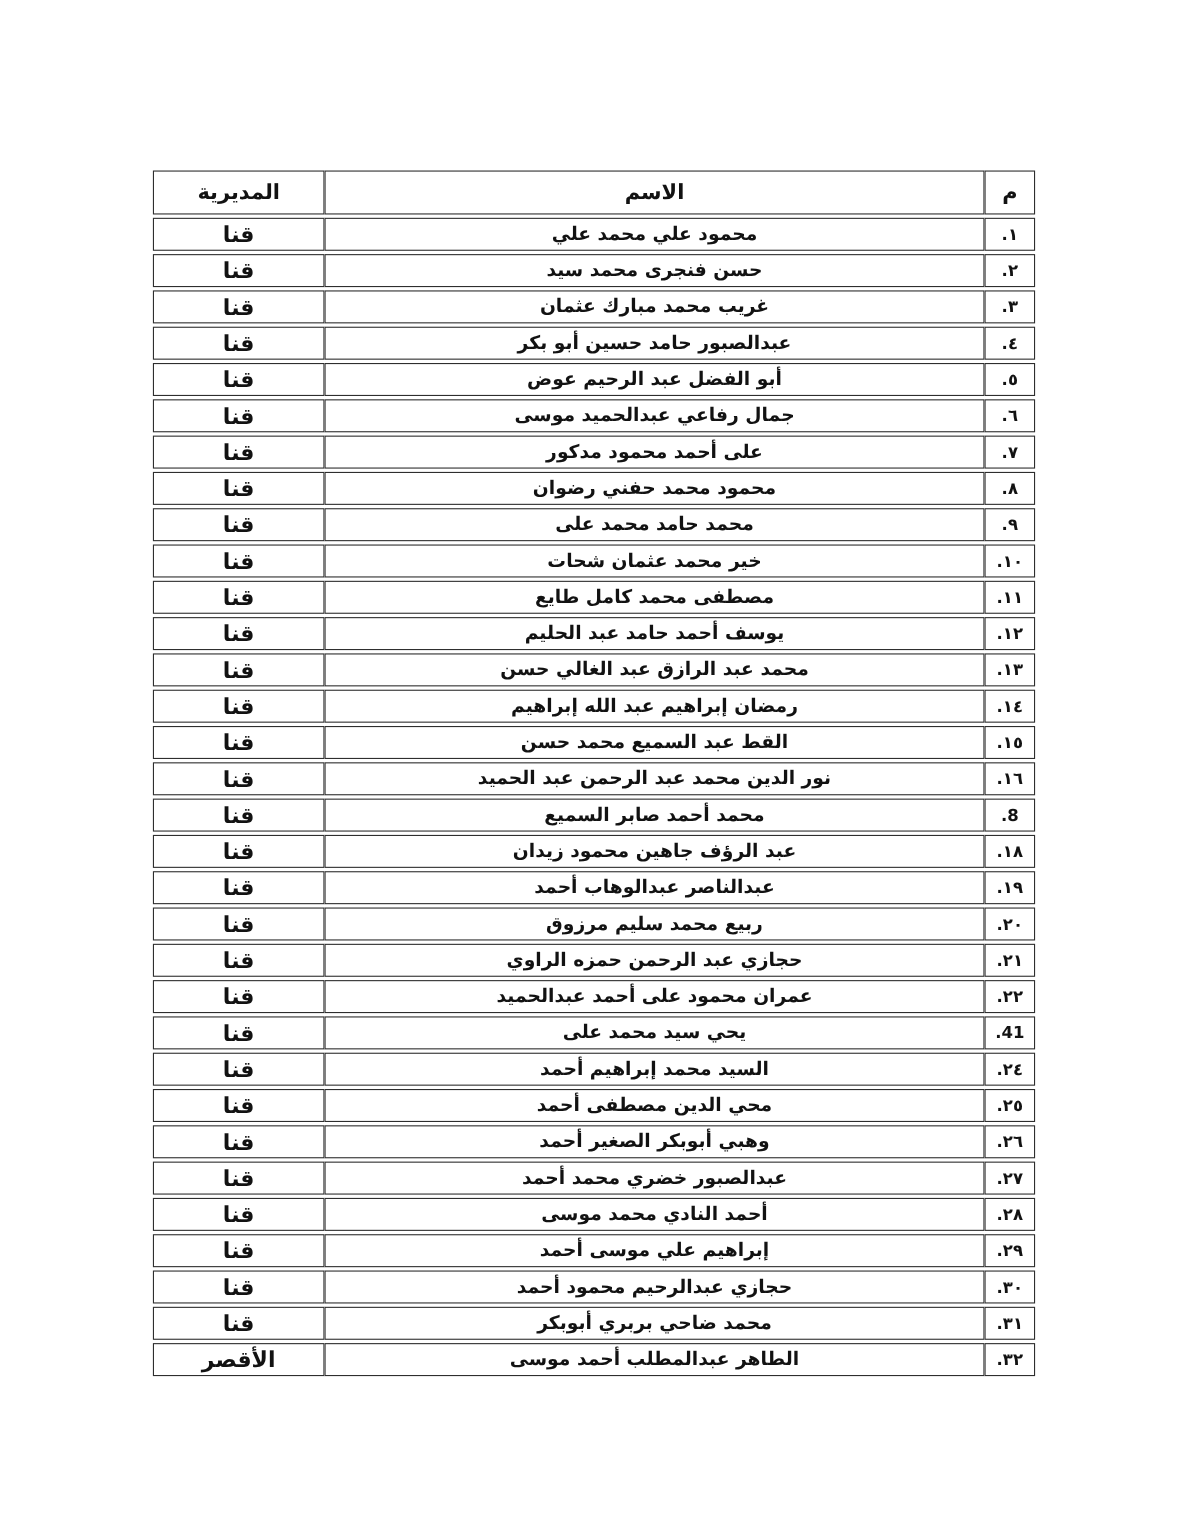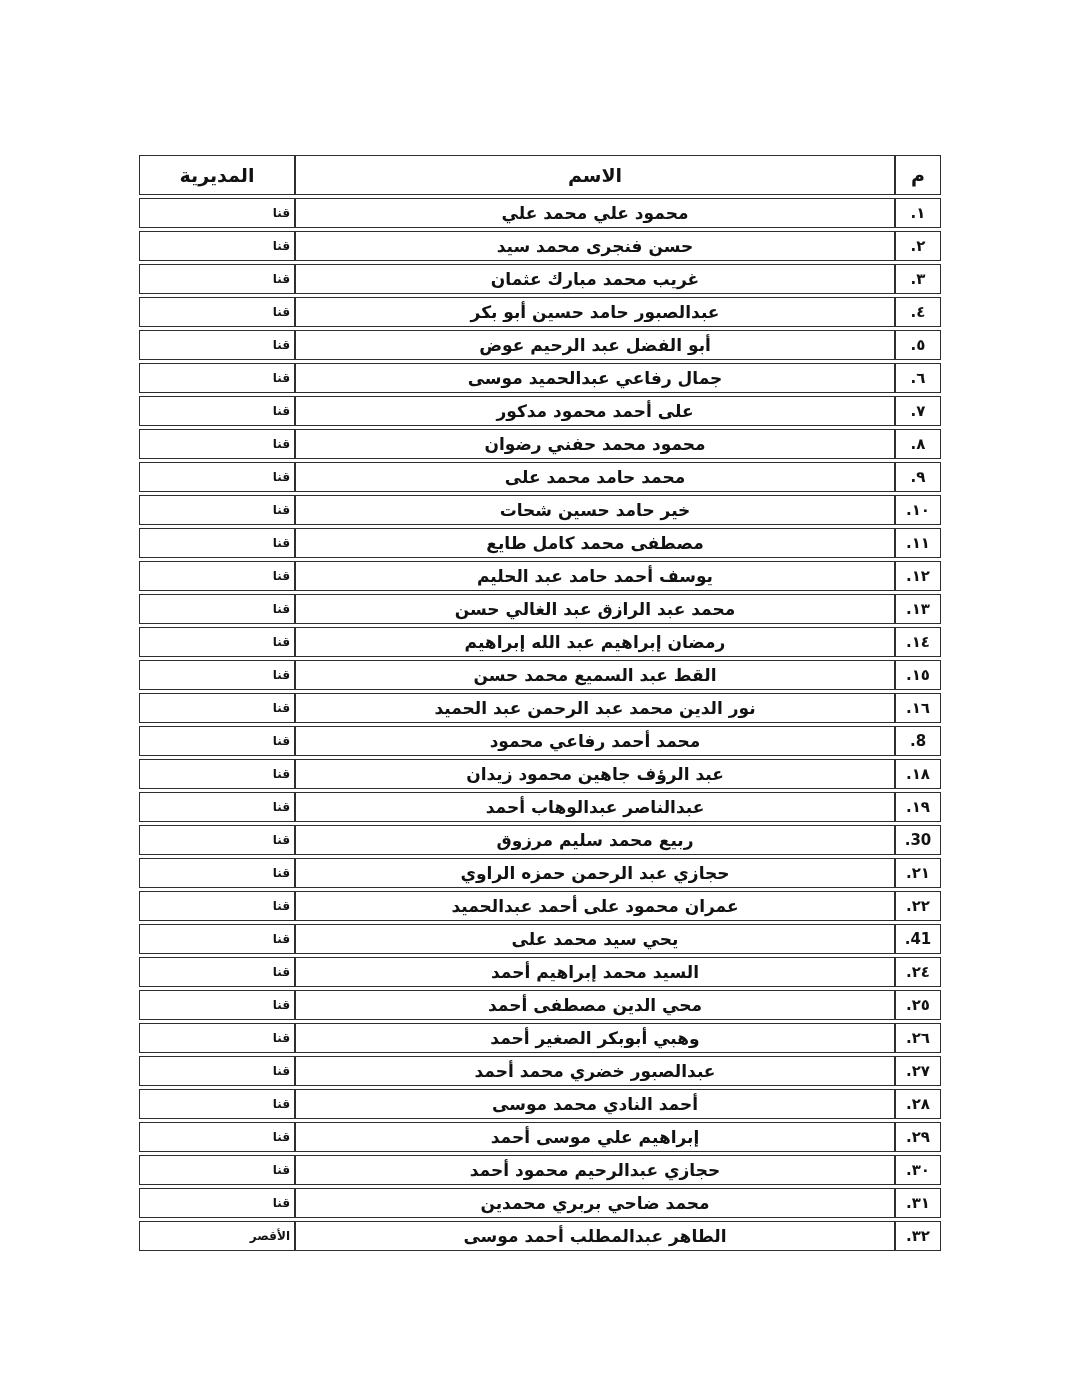--- a/index.html
+++ b/index.html
@@ -47,22 +47,21 @@
     font-size: 19px;
   }
   tbody td {
     height: 30px;
     font-size: 17px;
   }
   td.num {
     font-size: 15px;
   }
   td.dir {
-    font-size: 12px;
-    text-align: right;
+    font-size: 20px;
   }
 </style>
 </head>
 <body>
 
 <div class="sheet">
   <table class="roster">
     <colgroup>
       <col class="col-num">
       <col class="col-name">
@@ -116,21 +115,21 @@
           <td class="name">محمود محمد حفني رضوان</td>
           <td class="dir">قنا</td>
         </tr>
         <tr>
           <td class="num">٩.</td>
           <td class="name">محمد حامد محمد على</td>
           <td class="dir">قنا</td>
         </tr>
         <tr>
           <td class="num">١٠.</td>
-          <td class="name">خير حامد حسين شحات</td>
+          <td class="name">خير محمد عثمان شحات</td>
           <td class="dir">قنا</td>
         </tr>
         <tr>
           <td class="num">١١.</td>
           <td class="name">مصطفى محمد كامل طايع</td>
           <td class="dir">قنا</td>
         </tr>
         <tr>
           <td class="num">١٢.</td>
           <td class="name">يوسف أحمد حامد عبد الحليم</td>
@@ -151,35 +150,35 @@
           <td class="name">القط عبد السميع محمد حسن</td>
           <td class="dir">قنا</td>
         </tr>
         <tr>
           <td class="num">١٦.</td>
           <td class="name">نور الدين محمد عبد الرحمن عبد الحميد</td>
           <td class="dir">قنا</td>
         </tr>
         <tr>
           <td class="num">8.</td>
-          <td class="name">محمد أحمد رفاعي محمود</td>
+          <td class="name">محمد أحمد صابر السميع</td>
           <td class="dir">قنا</td>
         </tr>
         <tr>
           <td class="num">١٨.</td>
           <td class="name">عبد الرؤف جاهين محمود زيدان</td>
           <td class="dir">قنا</td>
         </tr>
         <tr>
           <td class="num">١٩.</td>
           <td class="name">عبدالناصر عبدالوهاب أحمد</td>
           <td class="dir">قنا</td>
         </tr>
         <tr>
-          <td class="num">30.</td>
+          <td class="num">٢٠.</td>
           <td class="name">ربيع محمد سليم مرزوق</td>
           <td class="dir">قنا</td>
         </tr>
         <tr>
           <td class="num">٢١.</td>
           <td class="name">حجازي عبد الرحمن حمزه الراوي</td>
           <td class="dir">قنا</td>
         </tr>
         <tr>
           <td class="num">٢٢.</td>
@@ -221,21 +220,21 @@
           <td class="name">إبراهيم علي موسى أحمد</td>
           <td class="dir">قنا</td>
         </tr>
         <tr>
           <td class="num">٣٠.</td>
           <td class="name">حجازي عبدالرحيم محمود أحمد</td>
           <td class="dir">قنا</td>
         </tr>
         <tr>
           <td class="num">٣١.</td>
-          <td class="name">محمد ضاحي بربري محمدين</td>
+          <td class="name">محمد ضاحي بربري أبوبكر</td>
           <td class="dir">قنا</td>
         </tr>
         <tr>
           <td class="num">٣٢.</td>
           <td class="name">الطاهر عبدالمطلب أحمد موسى</td>
           <td class="dir">الأقصر</td>
         </tr>
       </tbody>
   </table>
 </div>

